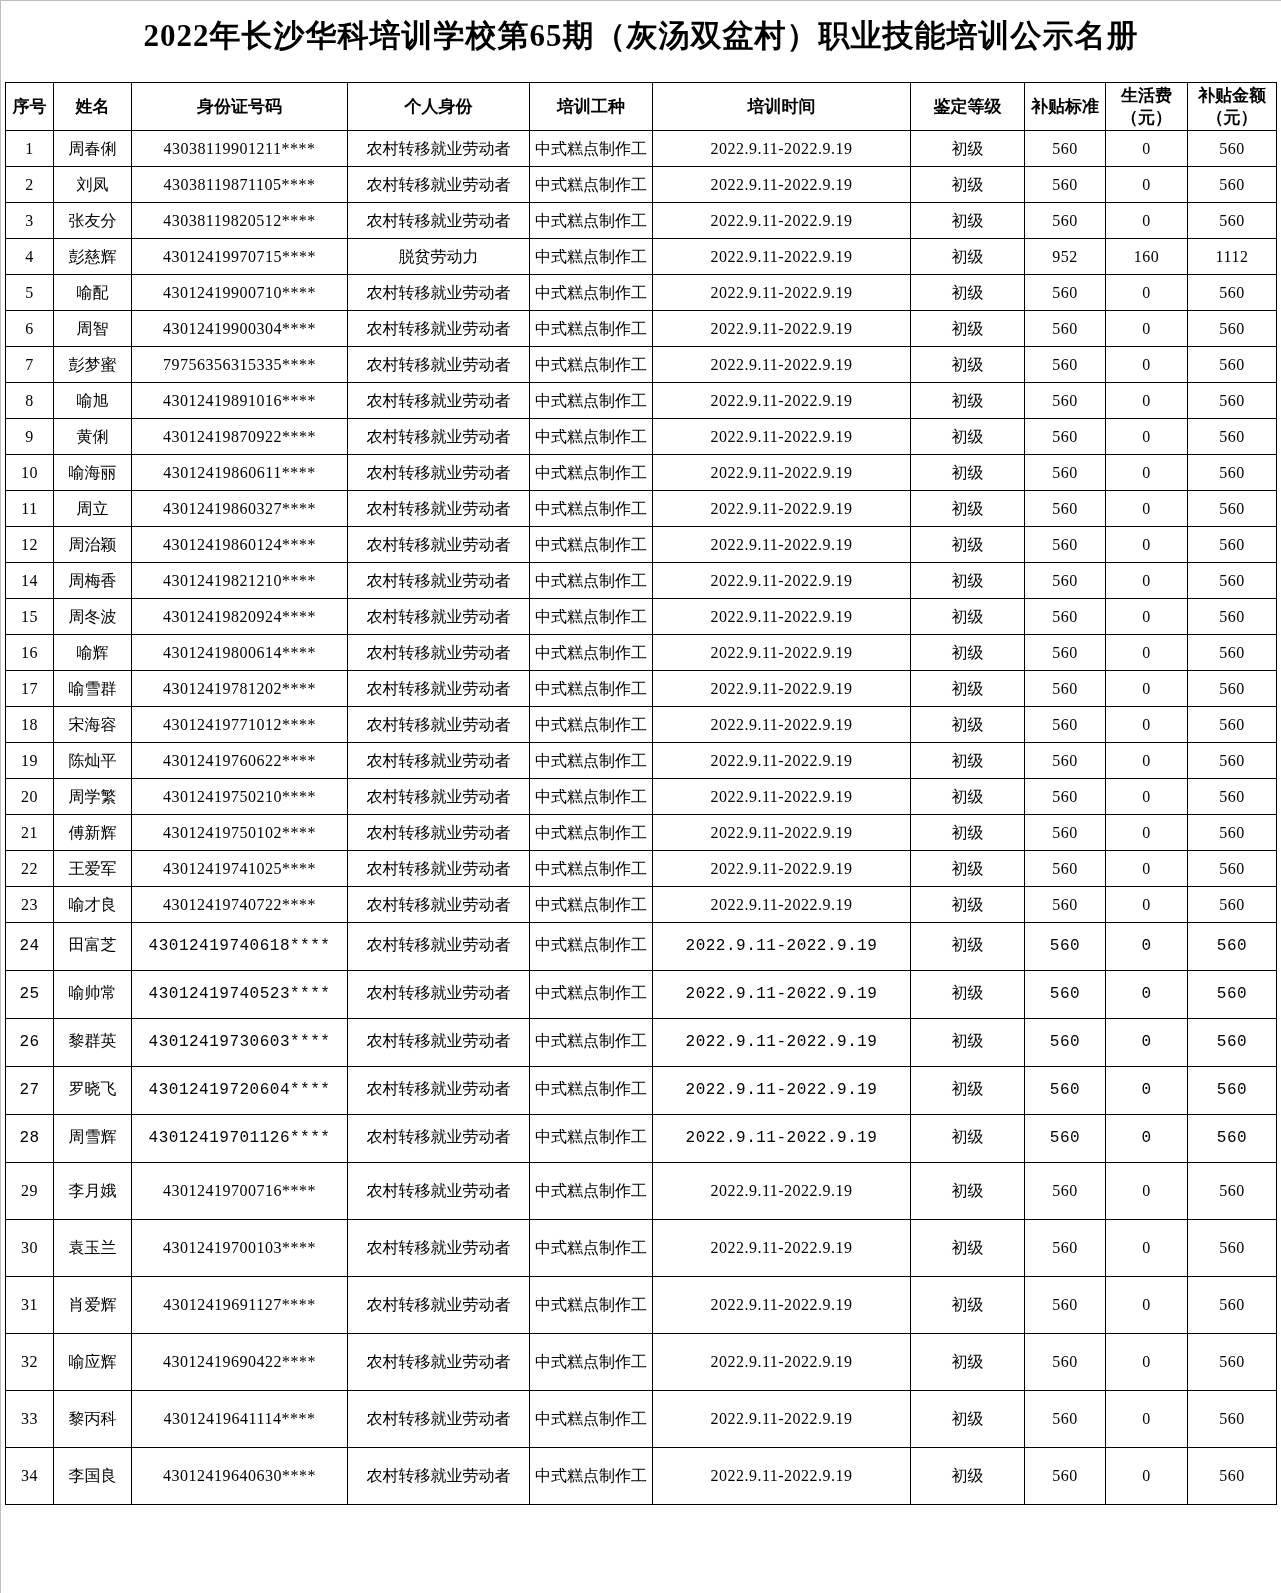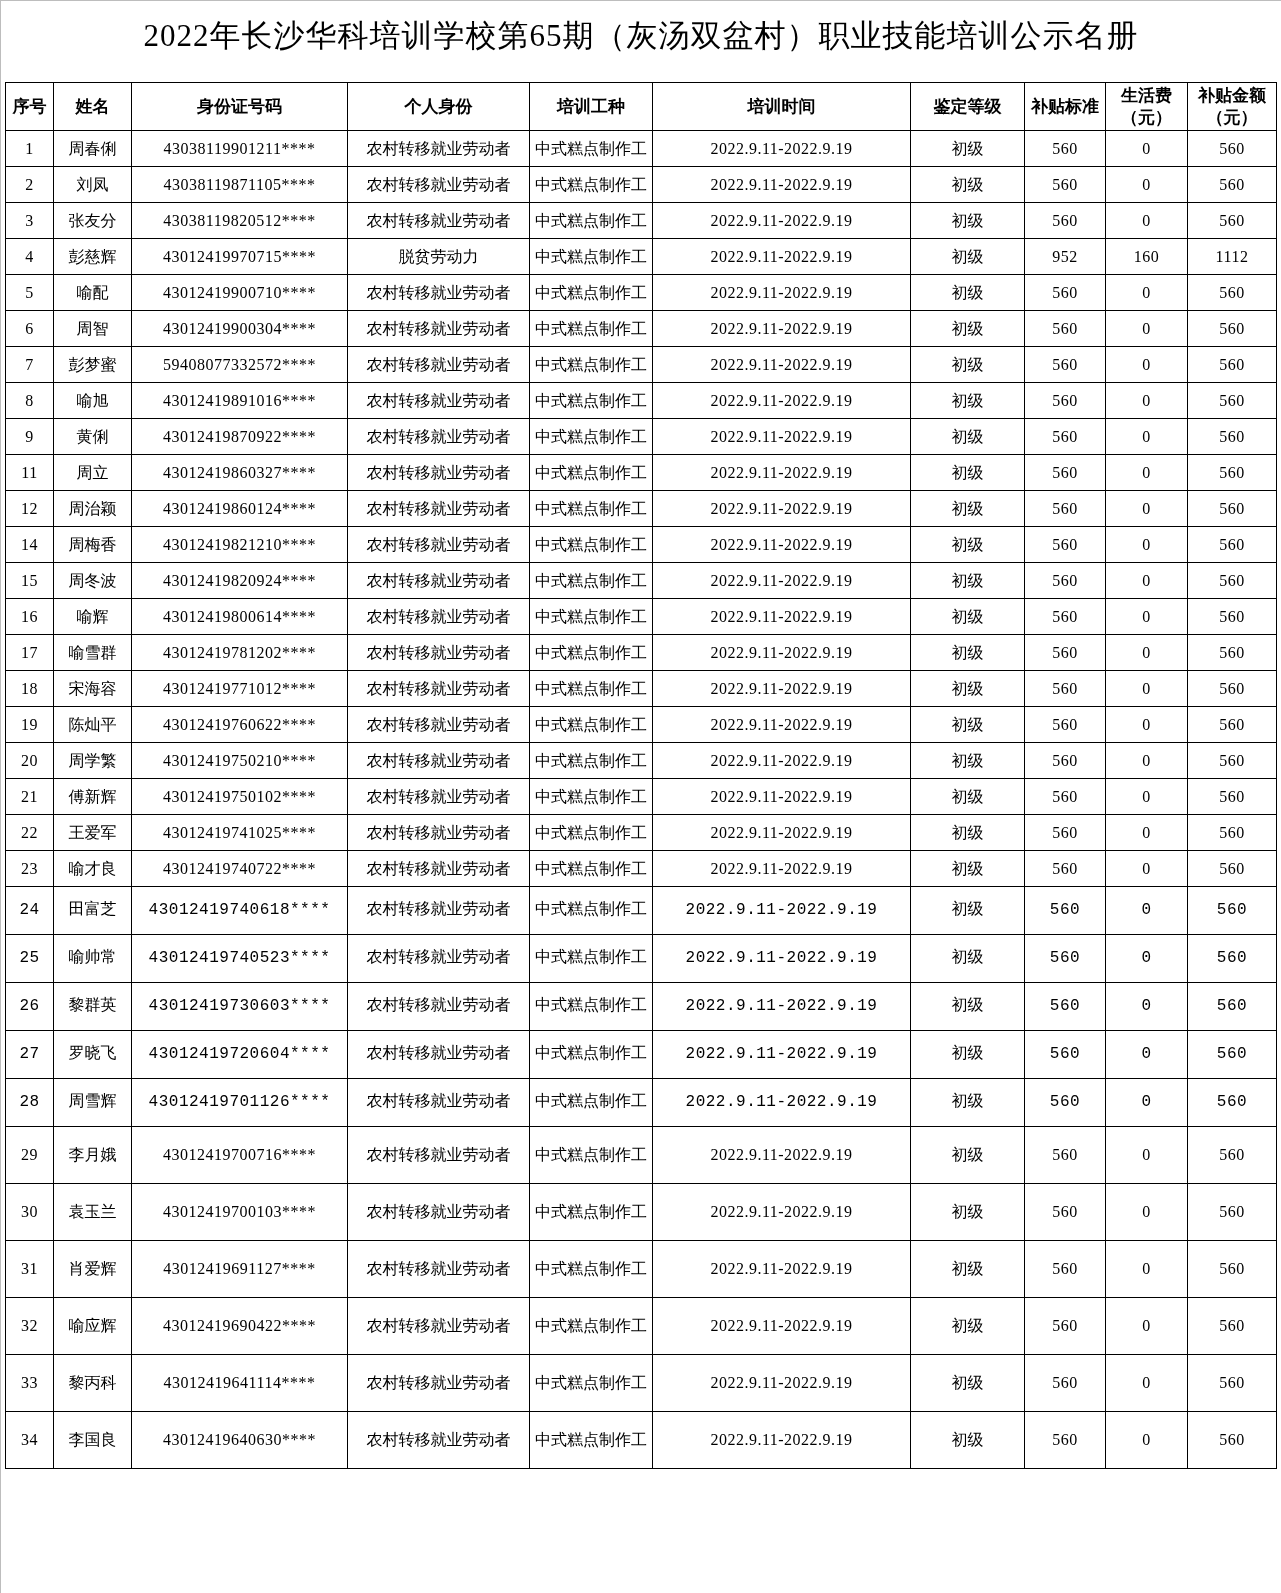--- a/index.html
+++ b/index.html
@@ -18,21 +18,21 @@
     overflow: hidden;
     font-family: "Liberation Serif", "DejaVu Serif", serif;
     color: #000000;
   }
   .title {
     height: 70px;
     display: flex;
     align-items: center;
     justify-content: center;
     font-size: 31px;
-    font-weight: 400;
+    font-weight: 700;
     letter-spacing: 1px;
     white-space: nowrap;
     text-align: right;
   }
   table.roster {
     border-collapse: collapse;
     table-layout: fixed;
     margin: 11px auto;
     width: 1271px;
   }
@@ -163,21 +163,21 @@
           <td>中式糕点制作工</td>
           <td class="num">2022.9.11-2022.9.19</td>
           <td>初级</td>
           <td class="num">560</td>
           <td class="num">0</td>
           <td class="num">560</td>
         </tr>
         <tr class="h-a">
           <td class="num">7</td>
           <td>彭梦蜜</td>
-          <td class="num">59408077332572****</td>
+          <td class="num">79756356315335****</td>
           <td>农村转移就业劳动者</td>
           <td>中式糕点制作工</td>
           <td class="num">2022.9.11-2022.9.19</td>
           <td>初级</td>
           <td class="num">560</td>
           <td class="num">0</td>
           <td class="num">560</td>
         </tr>
         <tr class="h-a">
           <td class="num">8</td>
@@ -188,20 +188,32 @@
           <td class="num">2022.9.11-2022.9.19</td>
           <td>初级</td>
           <td class="num">560</td>
           <td class="num">0</td>
           <td class="num">560</td>
         </tr>
         <tr class="h-a">
           <td class="num">9</td>
           <td>黄俐</td>
           <td class="num">43012419870922****</td>
+          <td>农村转移就业劳动者</td>
+          <td>中式糕点制作工</td>
+          <td class="num">2022.9.11-2022.9.19</td>
+          <td>初级</td>
+          <td class="num">560</td>
+          <td class="num">0</td>
+          <td class="num">560</td>
+        </tr>
+        <tr class="h-a">
+          <td class="num">10</td>
+          <td>喻海丽</td>
+          <td class="num">43012419860611****</td>
           <td>农村转移就业劳动者</td>
           <td>中式糕点制作工</td>
           <td class="num">2022.9.11-2022.9.19</td>
           <td>初级</td>
           <td class="num">560</td>
           <td class="num">0</td>
           <td class="num">560</td>
         </tr>
         <tr class="h-a">
           <td class="num">11</td>

